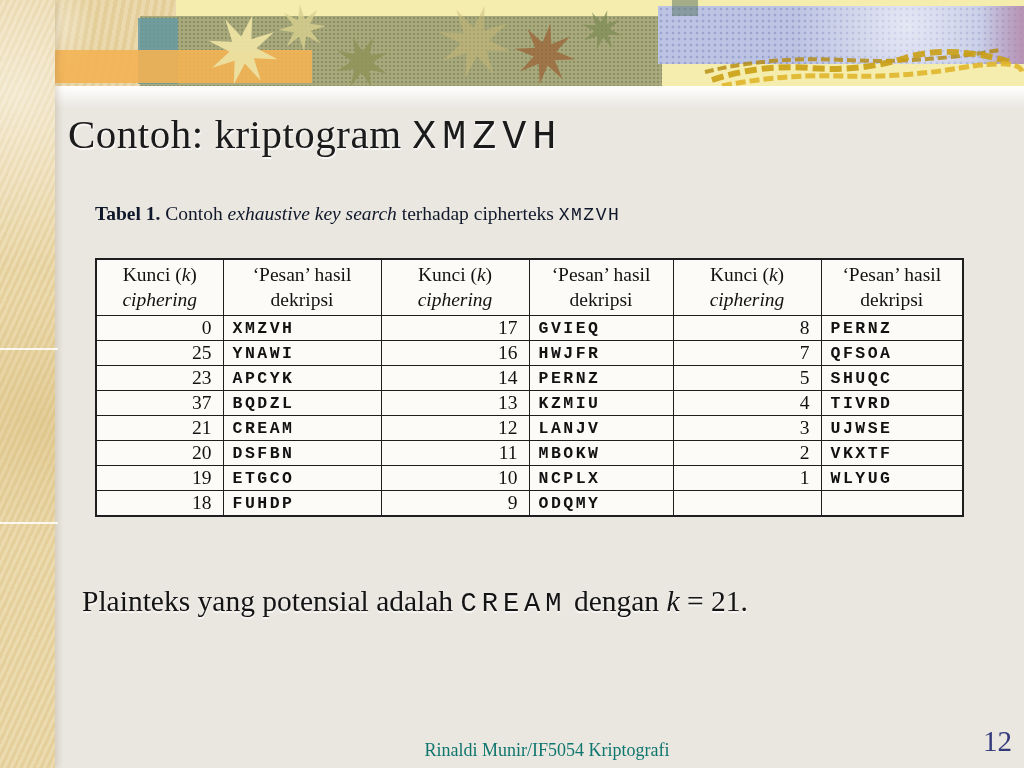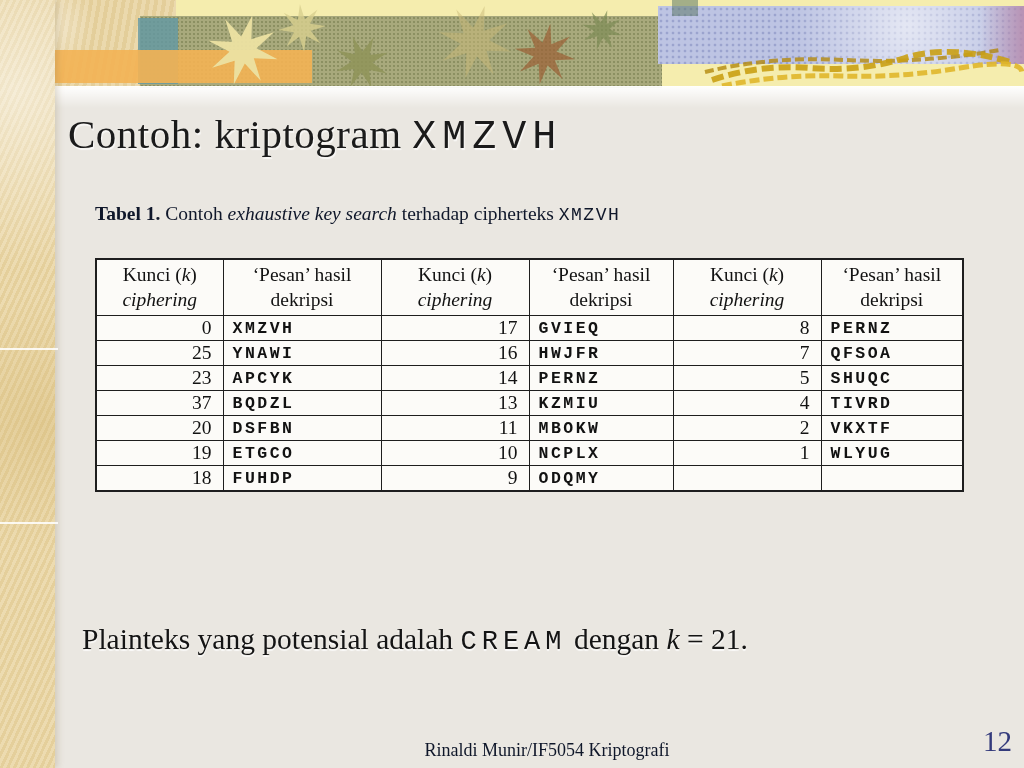--- a/index.html
+++ b/index.html
@@ -73,27 +73,27 @@
   table.cipher td{height:24px;padding-top:0;padding-bottom:0;}
   td.key-cell{text-align:right;padding-right:11px;font-size:19.5px;}
   td.msg-cell{
     font-family:"Liberation Mono",monospace;font-weight:bold;
     font-size:16.5px;letter-spacing:2.5px;padding-left:9px;text-align:left;
   }
   col.c-key1{width:127px;} col.c-msg1{width:158px;}
   col.c-key2{width:148px;} col.c-msg2{width:144px;}
   col.c-key3{width:148px;} col.c-msg3{width:142px;}
   
-  .notes{position:absolute;left:82px;top:575px;font-size:29.5px;line-height:41px;
-    color:#141414;text-shadow:0 2px 1px rgba(255,255,255,.8);white-space:nowrap;margin-top:44px;}
+  .notes{position:absolute;left:82px;top:575px;font-size:29.5px;line-height:52px;
+    color:#141414;text-shadow:0 2px 1px rgba(255,255,255,.8);white-space:nowrap;}
   .notes .code{font-family:"Liberation Mono",monospace;font-size:27px;letter-spacing:5px;}
   .notes i{font-style:italic;}
   
   .footer-credit{position:absolute;left:70px;right:0;top:740px;text-align:center;
-    font-size:18px;color:#0f172a;}
+    font-size:18px;color:#0f766e;}
   .page-number{position:absolute;right:12px;top:725px;font-size:29px;color:#333a7b;}
 </style>
 </head>
 <body>
 
 <div class="slide">
 
   <div class="banner">
     <div class="tan"></div>
     <div class="olive"></div>
@@ -177,20 +177,28 @@
         </tr>
         <tr>
           <td class="key-cell">37</td>
           <td class="msg-cell">BQDZL</td>
           <td class="key-cell">13</td>
           <td class="msg-cell">KZMIU</td>
           <td class="key-cell">4</td>
           <td class="msg-cell">TIVRD</td>
         </tr>
         <tr>
+          <td class="key-cell">21</td>
+          <td class="msg-cell">CREAM</td>
+          <td class="key-cell">12</td>
+          <td class="msg-cell">LANJV</td>
+          <td class="key-cell">3</td>
+          <td class="msg-cell">UJWSE</td>
+        </tr>
+        <tr>
           <td class="key-cell">20</td>
           <td class="msg-cell">DSFBN</td>
           <td class="key-cell">11</td>
           <td class="msg-cell">MBOKW</td>
           <td class="key-cell">2</td>
           <td class="msg-cell">VKXTF</td>
         </tr>
         <tr>
           <td class="key-cell">19</td>
           <td class="msg-cell">ETGCO</td>

